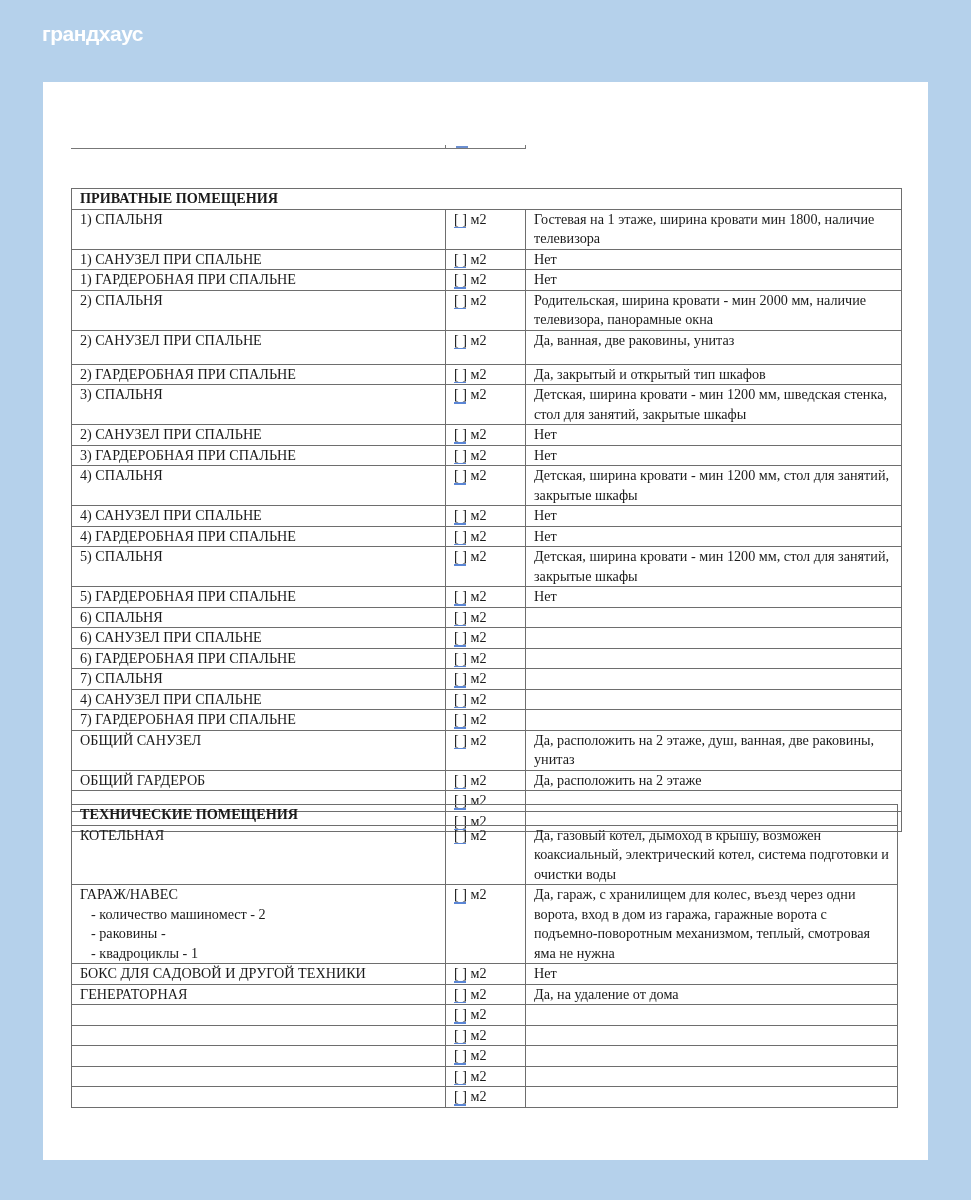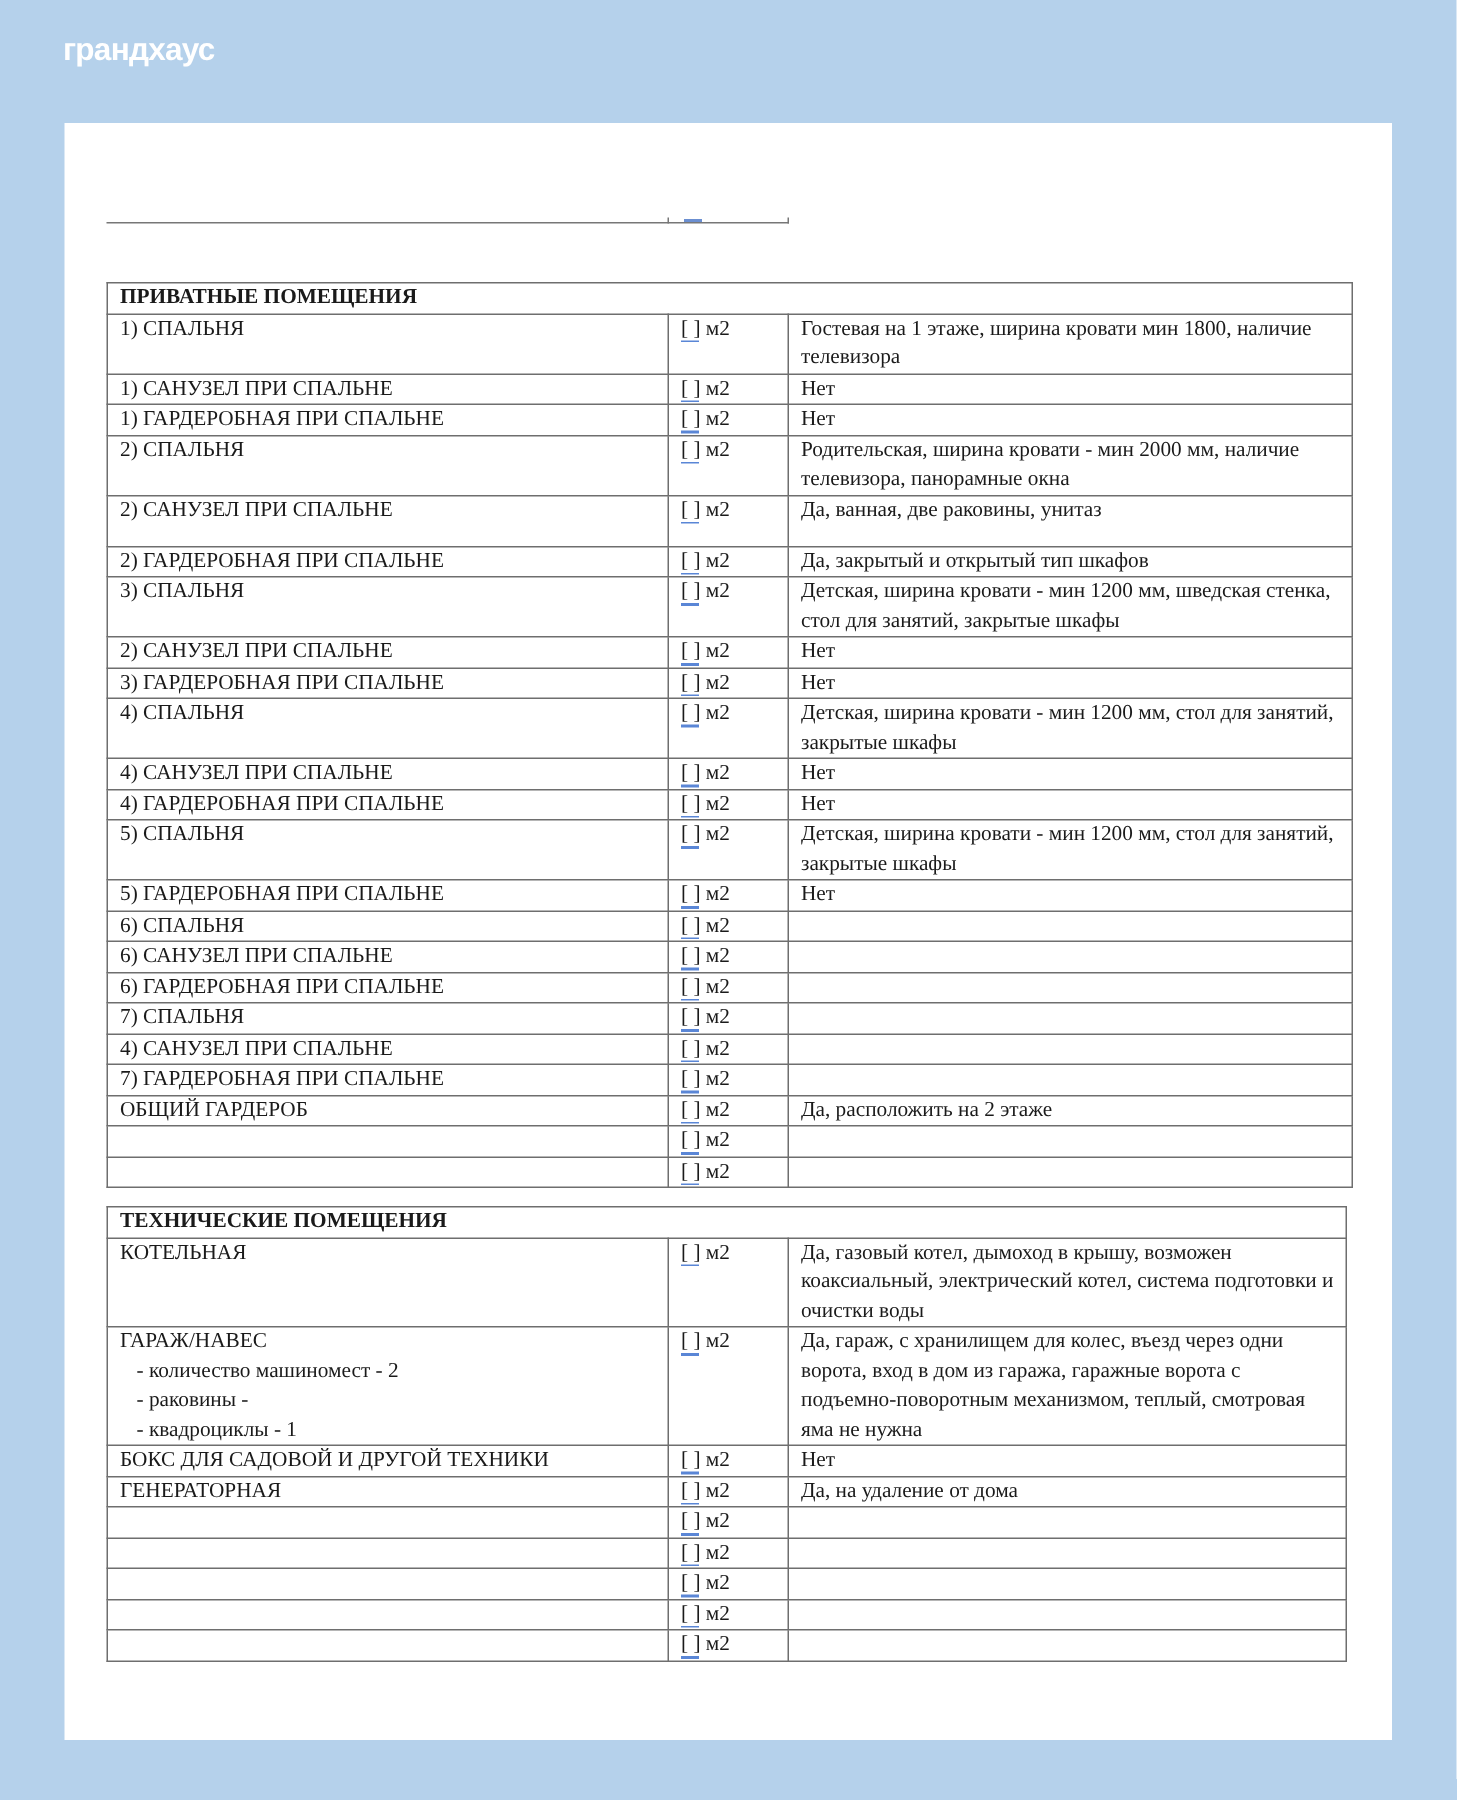--- a/index.html
+++ b/index.html
@@ -167,20 +167,25 @@
       <tr class="r1">
         <td><span>4) САНУЗЕЛ ПРИ СПАЛЬНЕ</span></td>
         <td class="area"><span class="bracket">[ ]</span> <span>м2</span></td>
         <td><span></span></td>
       </tr>
       <tr class="r1">
         <td><span>7) ГАРДЕРОБНАЯ ПРИ СПАЛЬНЕ</span></td>
         <td class="area"><span class="bracket">[ ]</span> <span>м2</span></td>
         <td><span></span></td>
       </tr>
+      <tr class="r2">
+        <td><span>ОБЩИЙ САНУЗЕЛ</span></td>
+        <td class="area"><span class="bracket">[ ]</span> <span>м2</span></td>
+        <td><span>Да, расположить на 2 этаже, душ, ванная, две раковины, унитаз</span></td>
+      </tr>
       <tr class="r1">
         <td><span>ОБЩИЙ ГАРДЕРОБ</span></td>
         <td class="area"><span class="bracket">[ ]</span> <span>м2</span></td>
         <td><span>Да, расположить на 2 этаже</span></td>
       </tr>
       <tr class="r1">
         <td><span></span></td>
         <td class="area"><span class="bracket">[ ]</span> <span>м2</span></td>
         <td><span></span></td>
       </tr>

